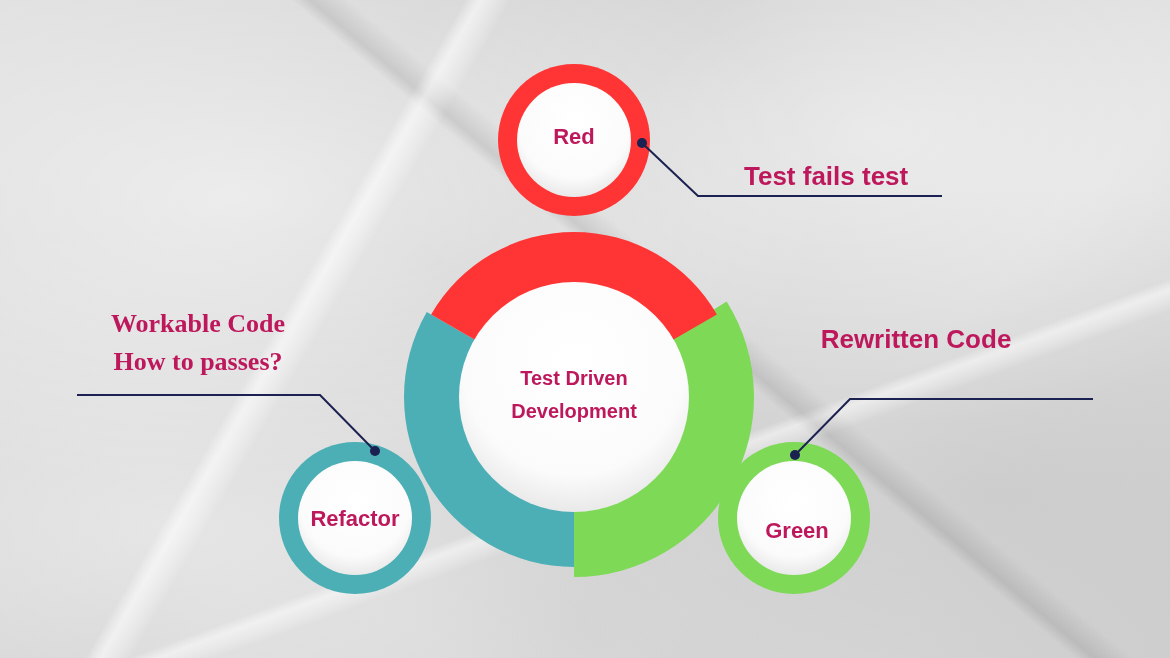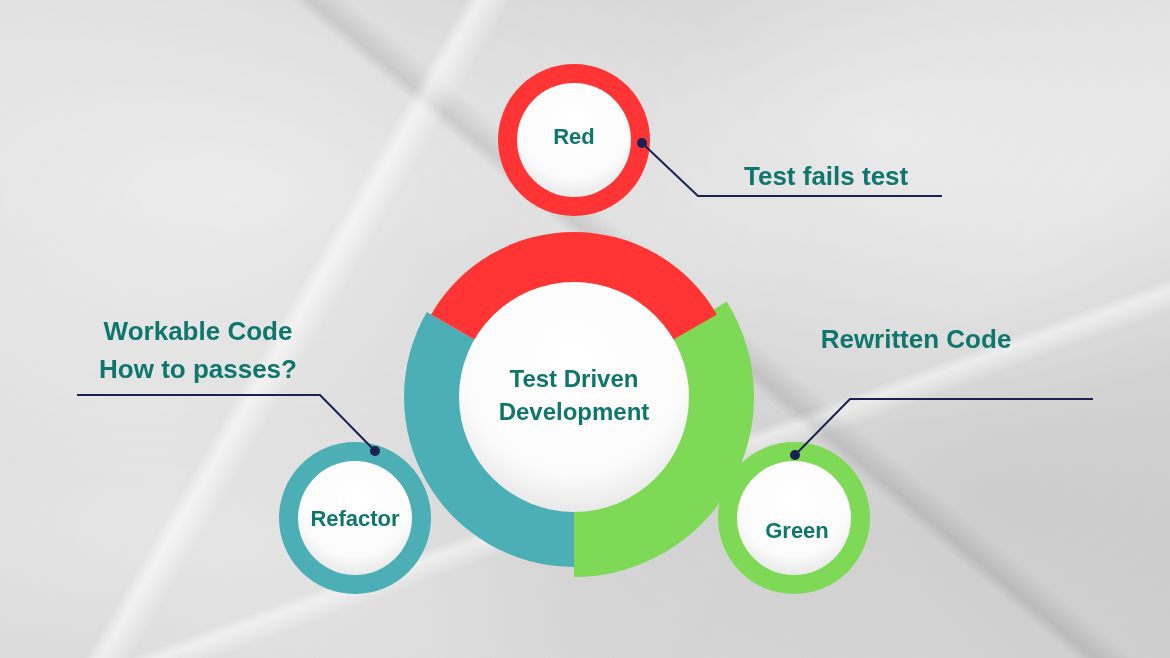--- a/index.html
+++ b/index.html
@@ -20,25 +20,25 @@
   }
   .paper::before, .paper::after {
     content: ""; position: absolute; inset: 0;
     background:
       linear-gradient(120deg, rgba(255,255,255,0) 30%, rgba(255,255,255,0.35) 31%, rgba(255,255,255,0) 33%),
       linear-gradient(40deg, rgba(0,0,0,0) 55%, rgba(0,0,0,0.05) 56%, rgba(0,0,0,0) 58%),
       linear-gradient(160deg, rgba(255,255,255,0) 65%, rgba(255,255,255,0.3) 66%, rgba(255,255,255,0) 68%);
   }
   svg.diagram { position: absolute; left: 0; top: 0; }
   .label {
-    position: absolute; font-weight: bold; color: #0f766e; text-align: center;
+    position: absolute; font-weight: bold; color: #be185d; text-align: center;
     white-space: nowrap;
   }
   .node-label { font-size: 22px; transform: translate(-50%, -50%); }
-  .center-label { font-size: 24px; line-height: 33px; transform: translate(-50%, -50%); }
+  .center-label { font-size: 20px; line-height: 33px; transform: translate(-50%, -50%); }
   .callout { font-size: 26px; line-height: 38px; }
 </style>
 </head>
 <body>
 
 <div class="paper"></div>
 
 <svg class="diagram" width="1170" height="658" viewBox="0 0 1170 658">
   <defs>
     <radialGradient id="wg" cx="50%" cy="35%" r="65%">
@@ -82,20 +82,20 @@
 </div>
 
 <div class="label node-label" style="left:574px; top:137px;">Red</div>
 <div class="label node-label" style="left:355px; top:519px;">Refactor</div>
 <div class="label node-label" style="left:797px; top:519px;margin-top:12px;">Green</div>
 
 <div class="label callout" style="left:744px; top:157px; text-align:left;">
   <div>Test fails test</div>
 </div>
 
-<div class="label callout" style="left:78px; top:312px; width:240px;">
+<div class="label callout" style="left:78px; top:305px; width:240px;font-family:Liberation Serif, serif;">
   <div>Workable Code</div>
   <div>How to passes?</div>
 </div>
 
 <div class="label callout" style="left:806px; top:320px; width:220px;">
   <div>Rewritten Code</div>
 </div>
 
 </body></html>

